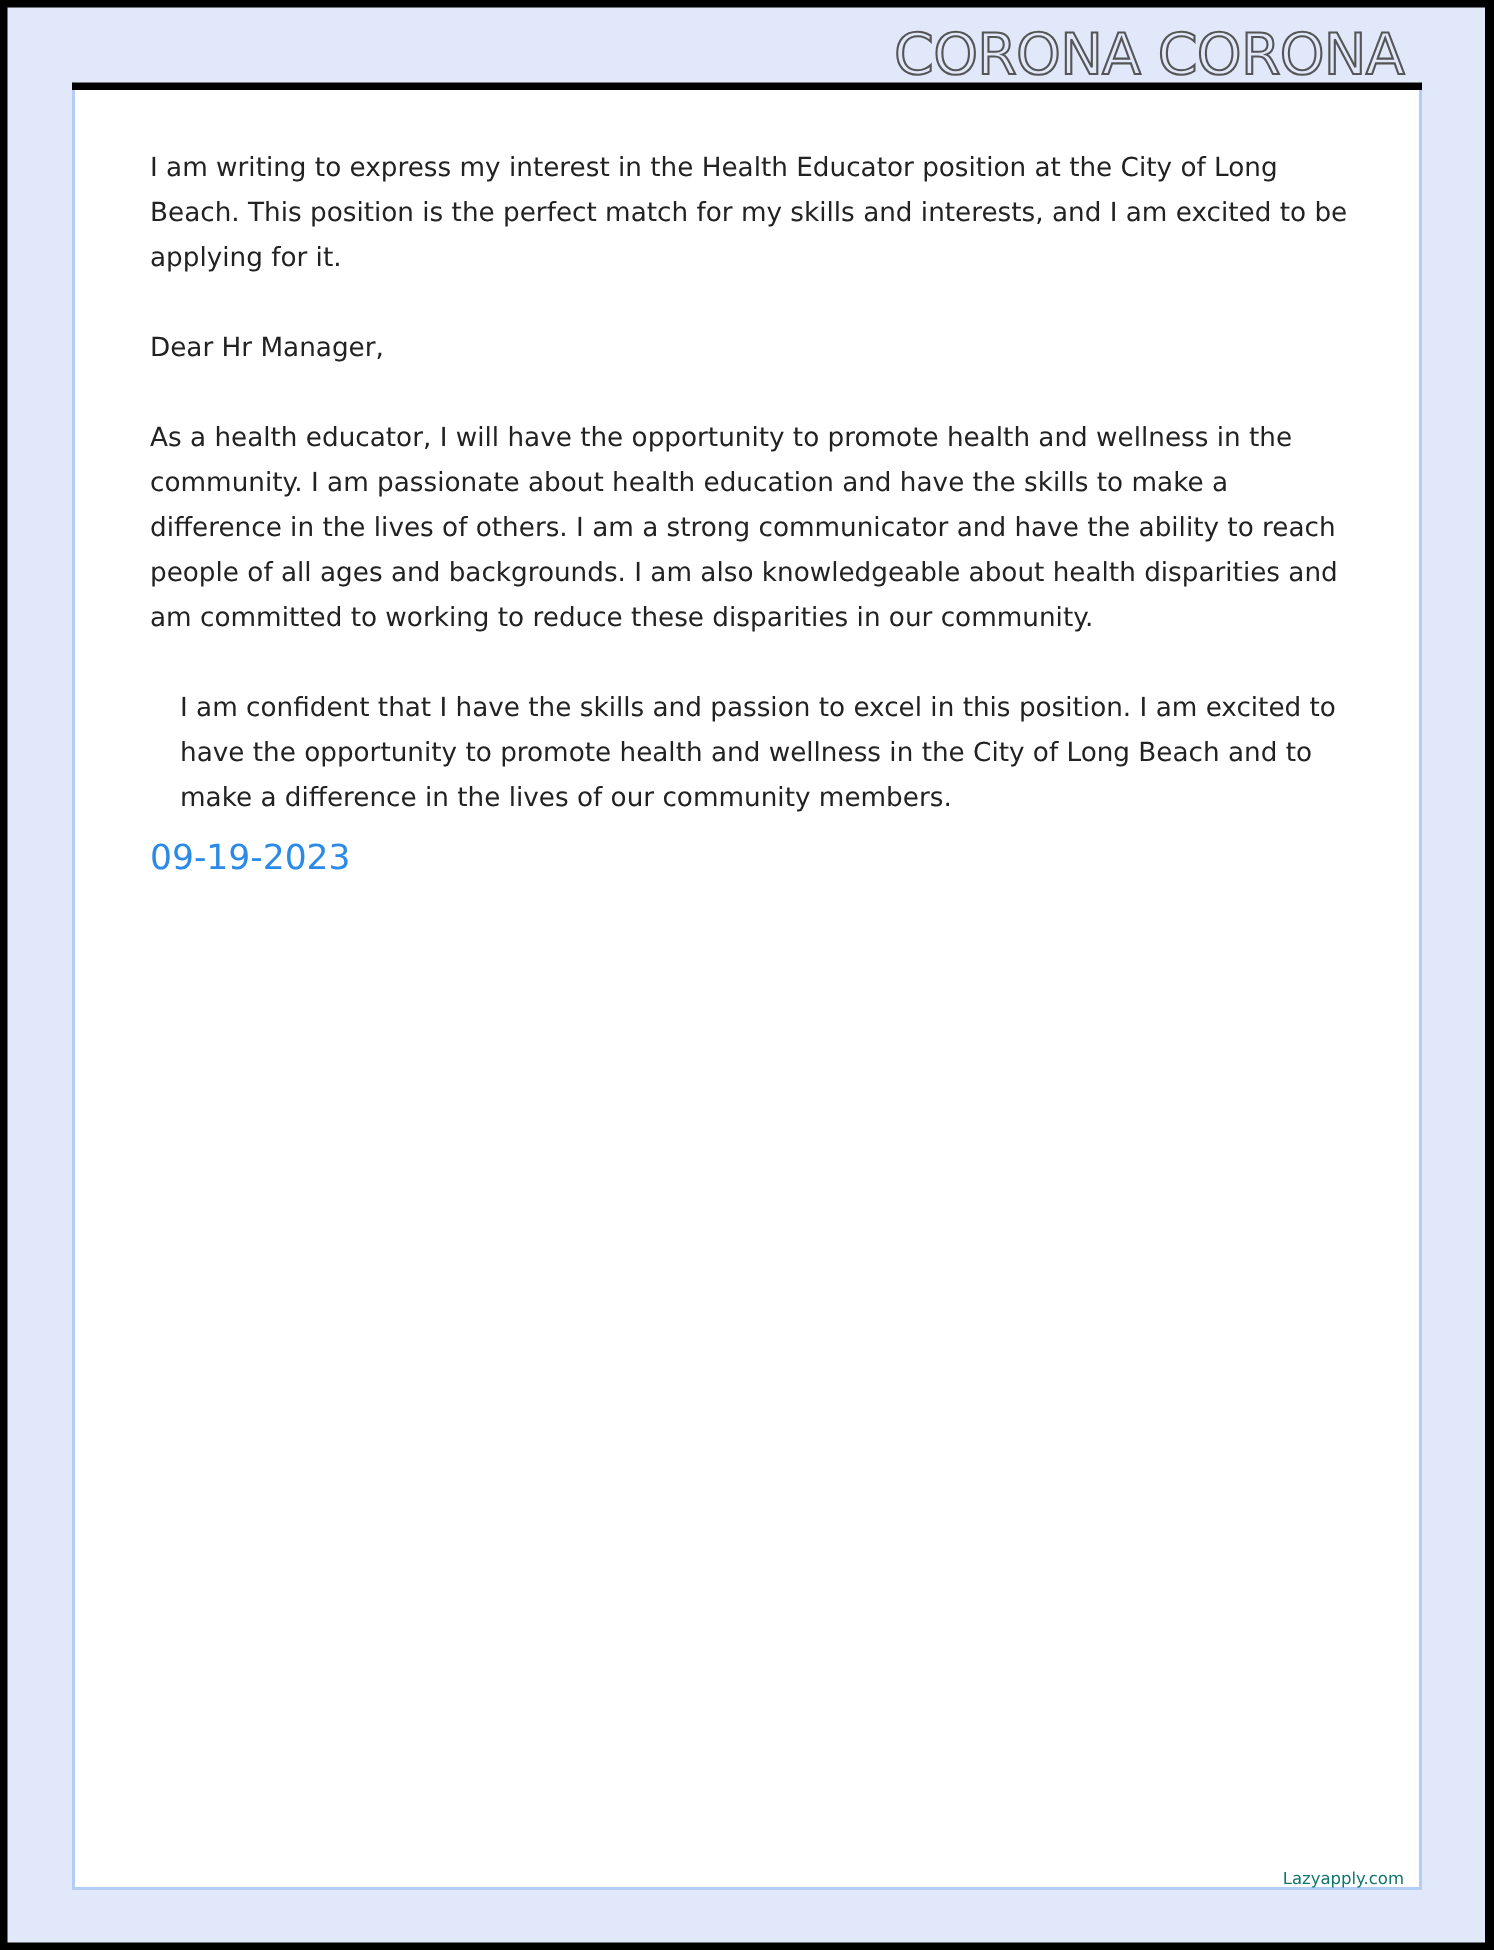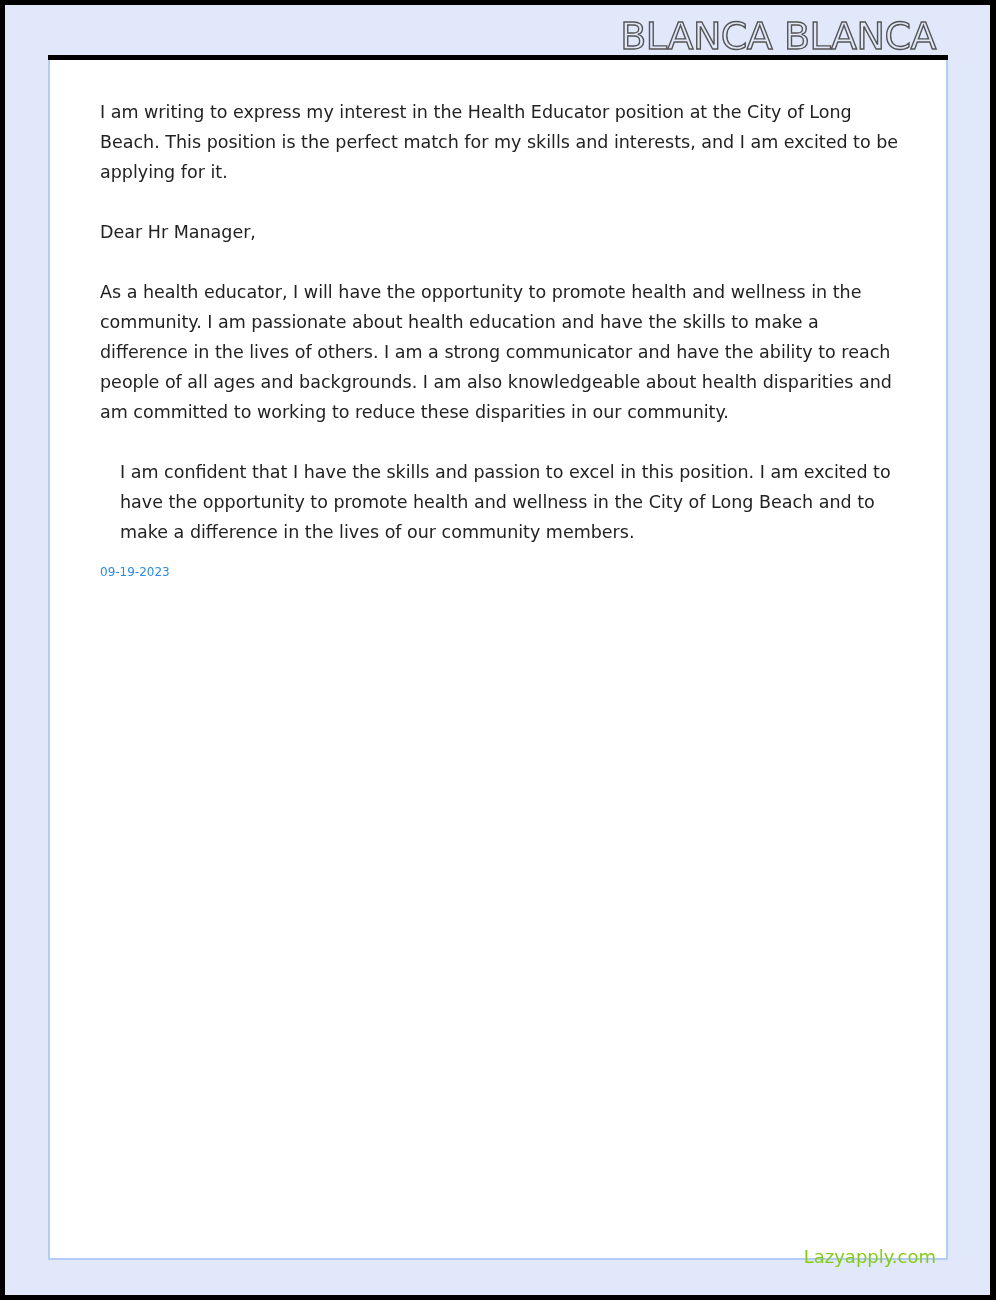--- a/index.html
+++ b/index.html
@@ -65,38 +65,38 @@
     }
     .letter p {
       margin: 0 0 30px 0;
     }
     .letter p.last {
       margin-bottom: 10px;
       margin-left: 20px;
     }
     .date {
       color: #2b8ae6;
-      font-size: 12px;
+      font-size: 23px;
       line-height: 30px;
     }
     .footer-brand {
       position: absolute;
       right: 60px;
       top: 1246px;
       font-family: "DejaVu Sans", sans-serif;
-      font-size: 18px;
-      color: #84cc16;
+      font-size: 11px;
+      color: #0f766e;
     }
   </style>
 </head>
 <body>
 
 <div class="frame"></div>
 
-<div class="name-header">BLANCA BLANCA</div>
+<div class="name-header">CORONA CORONA</div>
 
 <div class="page"></div>
 <div class="top-rule"></div>
 
 <div class="letter">
   <p>I am writing to express my interest in the Health Educator position at the City of Long Beach. This position is the perfect match for my skills and interests, and I am excited to be applying for it.</p>
   <p>Dear Hr Manager,</p>
   <p>As a health educator, I will have the opportunity to promote health and wellness in the community. I am passionate about health education and have the skills to make a difference in the lives of others. I am a strong communicator and have the ability to reach people of all ages and backgrounds. I am also knowledgeable about health disparities and am committed to working to reduce these disparities in our community.</p>
   <p class="last">I am confident that I have the skills and passion to excel in this position. I am excited to have the opportunity to promote health and wellness in the City of Long Beach and to make a difference in the lives of our community members.</p>
   <div class="date">09-19-2023</div>

